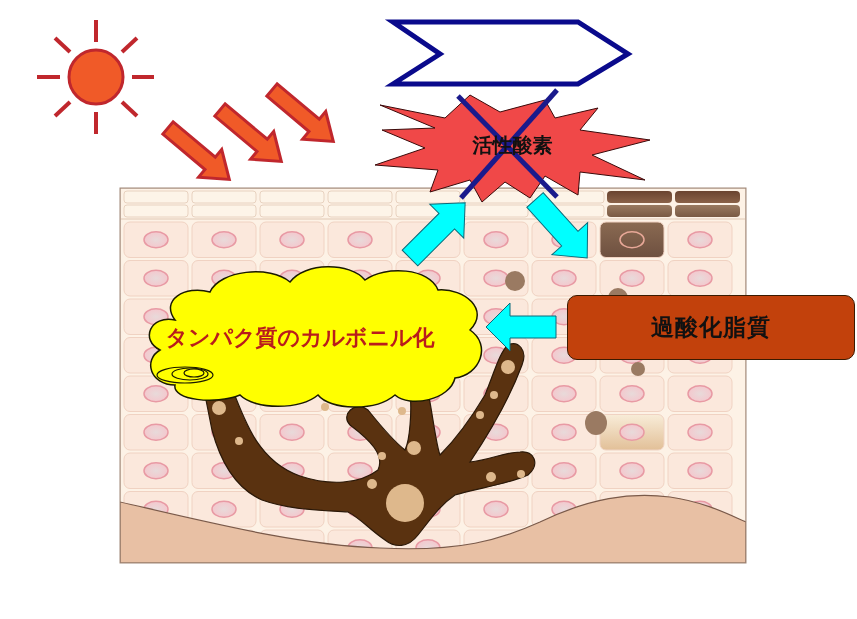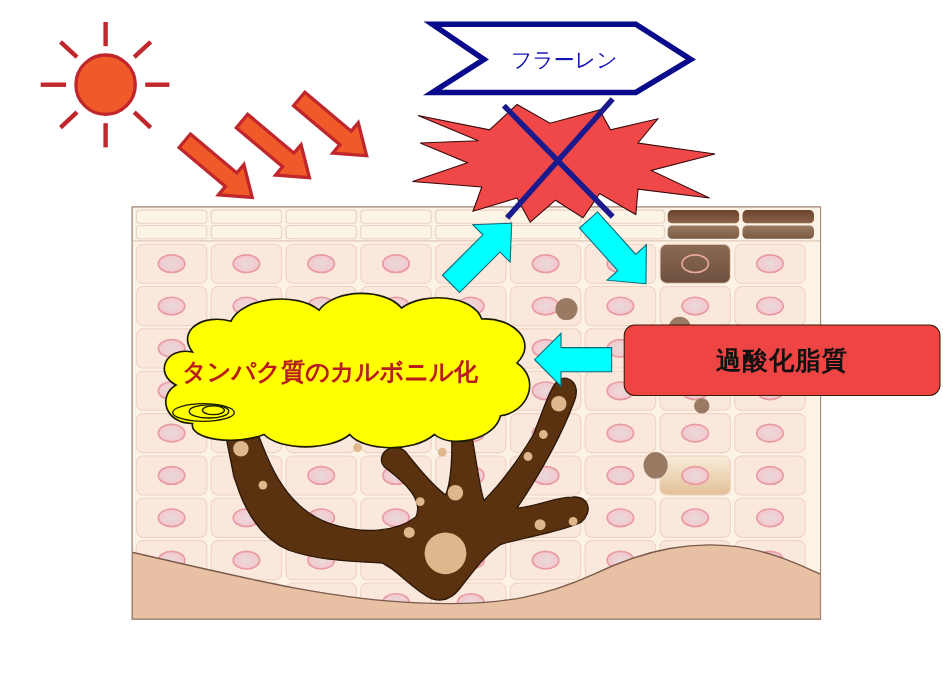--- a/index.html
+++ b/index.html
@@ -4,21 +4,21 @@
 <style>
   html, body { margin: 0; padding: 0; background: #ffffff; }
   body { width: 857px; height: 619px; position: relative; overflow: hidden;
          font-family: "DejaVu Sans", "Liberation Sans", sans-serif; }
   #stage { position: absolute; left: 0; top: 0; width: 857px; height: 619px; }
   .html-label { position: absolute; display: flex; align-items: center; justify-content: center;
                 font-family: "DejaVu Sans", "Liberation Sans", sans-serif; white-space: nowrap; }
   #fullerene-label { left: 448px; top: 38px; width: 130px; height: 34px; color: #1414b4; font-size: 19px; }
   #ros-label { left: 455px; top: 128px; width: 115px; height: 34px; color: #111; font-size: 20px; font-weight: bold; }
   #lipid-box { position: absolute; left: 567px; top: 295px; width: 288px; height: 65px;
-               background: #ef4444; border: 1.5px solid #3a1a00; border-radius: 10px; box-sizing: border-box;
+               background: #c2410c; border: 1.5px solid #3a1a00; border-radius: 10px; box-sizing: border-box;
                display: flex; align-items: center; justify-content: center; }
   #lipid-label { color: #111; font-size: 23px; font-weight: bold; letter-spacing: 1px; }
   #cloud-label { left: 140px; top: 318px; width: 320px; height: 40px; color: #b91c1c; font-size: 22px; font-weight: bold; }
 </style>
 </head>
 <body>
 
 <div id="stage">
 <svg width="857" height="619" viewBox="0 0 857 619" xmlns="http://www.w3.org/2000/svg">
   <defs>
@@ -321,18 +321,18 @@
   <g>
     <polygon points="380,105 445,118 470,95 500,112 545,100 555,118 598,108 580,130 650,140 592,155 645,180 580,172 578,195 545,176 530,198 505,182 482,202 470,180 430,192 438,170 375,165 425,148 382,130 435,128" fill="#f04848" stroke="#3a0a0a" stroke-width="1"></polygon>
   </g>
 
   <g stroke="#1a1a8c" stroke-width="5" stroke-linecap="butt">
     <line x1="458" y1="96" x2="557" y2="197"></line>
     <line x1="557" y1="90" x2="461" y2="198"></line>
   </g>
 </svg>
 
-<div id="fullerene-label" class="html-label">フラーレン</div>
+<div id="ros-label" class="html-label">活性酸素</div>
 <div id="lipid-box">
   <span id="lipid-label">過酸化脂質</span>
 </div>
 <div id="cloud-label" class="html-label">タンパク質のカルボニル化</div>
 </div>
 
 </body></html>

